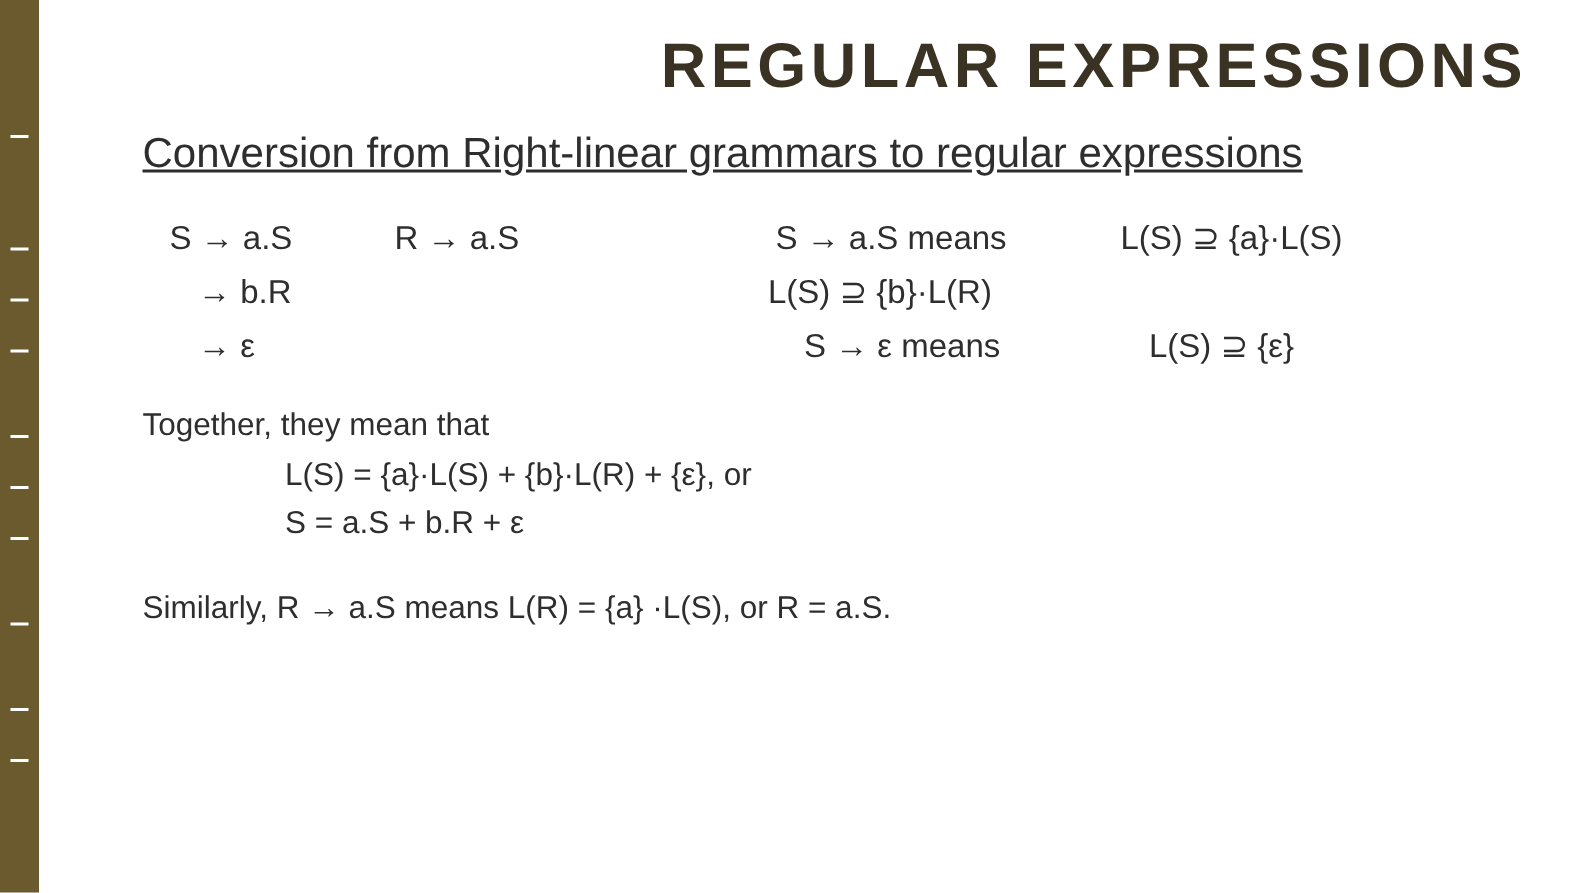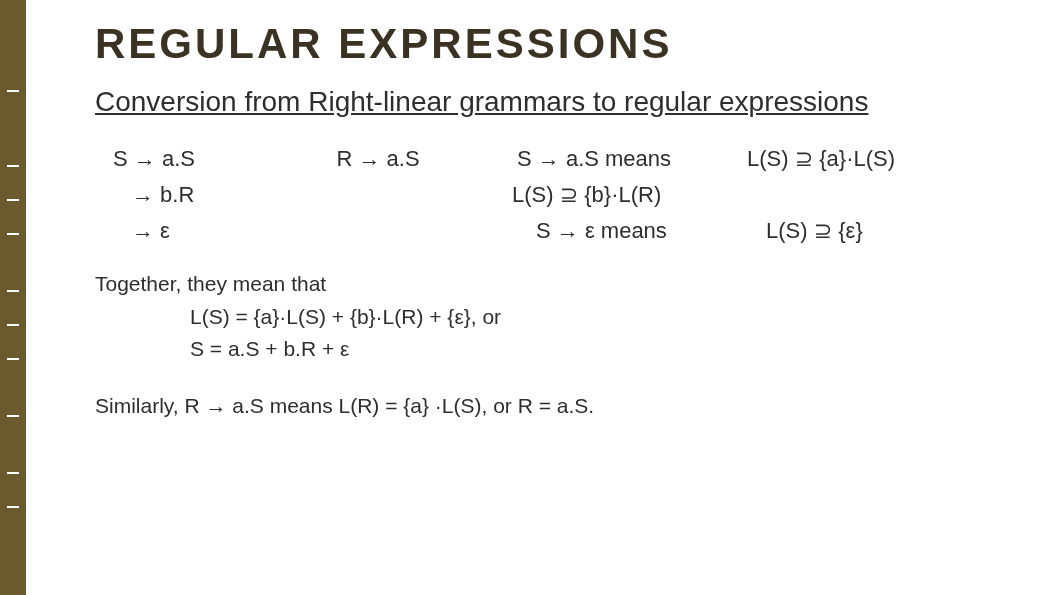--- a/index.html
+++ b/index.html
@@ -33,35 +33,36 @@
     top: 20px;
     right: 40px;
   }
   .title {
     font-family: "Arial Black", Arial, sans-serif;
     font-weight: 900;
     font-size: 42px;
     letter-spacing: 3px;
     color: #3a3223;
     margin-bottom: 18px;
+    text-align: right;
   }
   .subtitle {
     font-size: 28px;
     color: #2e2e2e;
     text-decoration: underline;
     margin-bottom: 28px;
   }
   .row {
     display: flex;
     font-size: 22px;
     color: #2e2e2e;
     margin-bottom: 10px;
   }
   .col1 { width: 150px; padding-left: 18px; }
-  .col2 { width: 230px; text-align: center; }
+  .col2 { width: 230px; }
   .col3 { width: 230px; margin-left: 24px; }
   .col4 { flex: 1; }
   .indent { padding-left: 37px; }
   .section {
     font-size: 21px;
     color: #2e2e2e;
     margin-top: 24px;
     line-height: 1.55;
   }
   .eqline { padding-left: 95px; }

